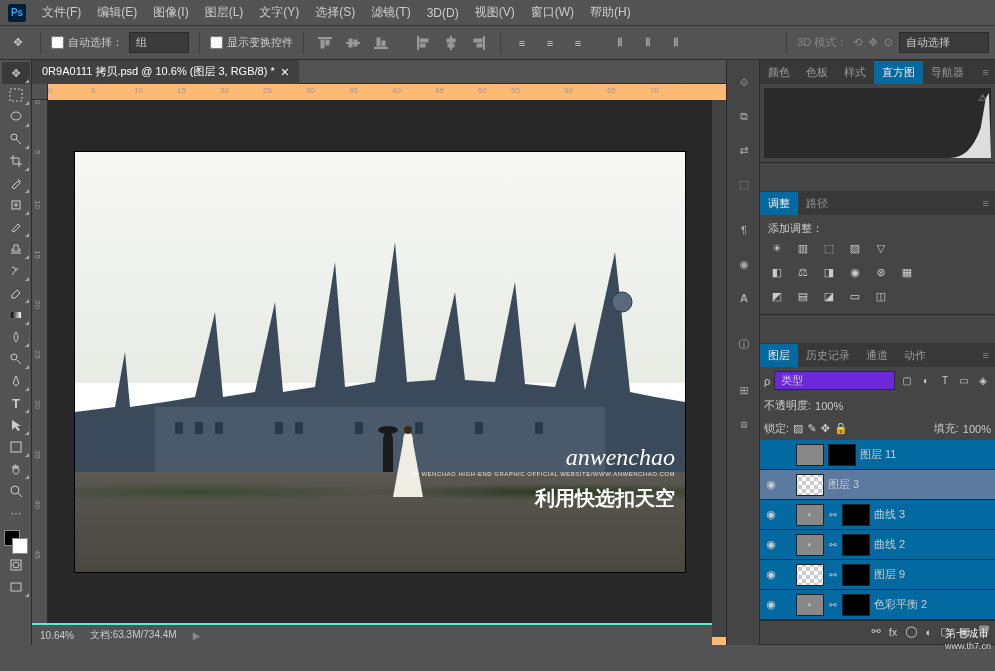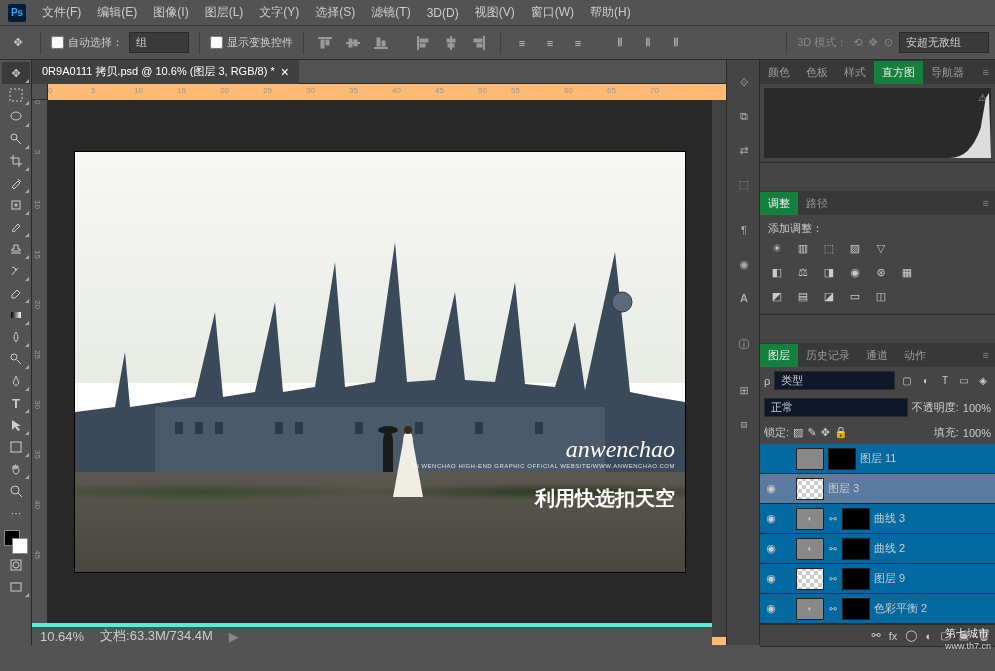--- a/index.html
+++ b/index.html
@@ -40,46 +40,46 @@
 .sky { position: absolute; top: 0; left: 0; right: 0; height: 55%; background: linear-gradient(to bottom, #f7f7f5, #e8ebe4); }
 .castle { position: absolute; bottom: 80px; left: 0; right: 0; height: 260px; }
 .castle svg { width: 100%; height: 100%; }
 .ground { position: absolute; bottom: 0; left: 0; right: 0; height: 100px; background: linear-gradient(to bottom, #5a5850, #4a4640); }
 .ground::before { content: ""; position: absolute; top: 0; left: 0; right: 0; height: 40px; background: radial-gradient(ellipse at 20% 50%, #3a4a30 0%, transparent 30%), radial-gradient(ellipse at 80% 50%, #2a3a20 0%, transparent 30%); }
 .couple { position: absolute; bottom: 70px; left: 48%; width: 60px; height: 90px; }
 .watermark { position: absolute; right: 10px; bottom: 60px; color: #fff; text-align: right; }
 .wm-script { font-family: cursive; font-size: 24px; font-style: italic; }
 .wm-cn { font-size: 10px; margin-top: -2px; }
 .wm-sub { font-size: 6px; opacity: 0.8; letter-spacing: 0.5px; }
-.wm-big { font-size: 20px; font-weight: bold; margin-top: 16px; }
+.wm-big { font-size: 20px; font-weight: bold; margin-top: 8px; }
 .scrollbar-v { width: 14px; background: #424242; }
 .scrollbar-h { height: 14px; background: #424242; }
 
-.status { height: 22px; background: #535353; border-top: 4px solid #5eead4; display: flex; align-items: center; padding: 0 8px; font-size: 13px; gap: 16px; }
+.status { height: 22px; background: #535353; border-top: 2px solid #5eead4; display: flex; align-items: center; padding: 0 8px; font-size: 10px; gap: 16px; }
 
 .mid-dock { width: 34px; background: #454545; border-left: 1px solid #2a2a2a; border-right: 1px solid #2a2a2a; display: flex; flex-direction: column; padding-top: 6px; gap: 2px; }
 .dock-icon { width: 28px; height: 28px; margin: 2px 3px; display: flex; align-items: center; justify-content: center; color: #aaa; }
 
 .panels { width: 235px; background: #454545; display: flex; flex-direction: column; gap: 28px; }
 .panel-group { border-bottom: 1px solid #2a2a2a; }
 .panel-tabs { height: 24px; background: #383838; display: flex; align-items: center; font-size: 11px; }
 .ptab { padding: 4px 8px; color: #999; cursor: pointer; }
-.ptab.active { background: #15803d; color: #eee; }
+.ptab.active { background: #0369a1; color: #eee; }
 .ptab-m { margin-left: auto; padding: 0 6px; color: #888; }
 .panel-body { background: #454545; padding: 6px 8px; font-size: 11px; }
 
 .histogram { height: 70px; background: #2a2a2a; position: relative; margin: 4px; }
 .histo-warn { position: absolute; right: 4px; top: 4px; color: #999; font-size: 10px; }
 .histo-curve { position: absolute; bottom: 0; right: 0; width: 100%; height: 100%; }
 
 .adj-row { display: flex; gap: 8px; padding: 4px 0; }
 .adj-ic { width: 18px; height: 16px; display: flex; align-items: center; justify-content: center; }
 
 .layers-opts { display: flex; align-items: center; gap: 4px; padding: 4px; background: #454545; font-size: 11px; }
-.lay-sel { background: #0f172a; border: 1px solid #2a2a2a; padding: 1px 6px; color: #ccc; flex: 1; }
+.lay-sel { background: #6d28d9; border: 1px solid #2a2a2a; padding: 1px 6px; color: #ccc; flex: 1; }
 .lay-icons { display: flex; gap: 3px; }
 .lay-icons span { width: 16px; height: 14px; display: flex; align-items: center; justify-content: center; font-size: 10px; }
 
 .layers-list { max-height: 185px; overflow-y: auto; background: #0369a1; }
 .layer { display: flex; align-items: center; height: 30px; border-bottom: 1px solid #2a2a2a; padding: 0 4px; gap: 4px; }
 .layer.sel { background: #5a7aa0; }
 .layer-eye { width: 14px; text-align: center; font-size: 11px; }
 .layer-thumb { width: 28px; height: 22px; background: #888; border: 1px solid #222; display: flex; align-items: center; justify-content: center; font-size: 8px; }
 .layer-thumb.chk { background: repeating-conic-gradient(#ccc 0% 25%, #fff 0% 50%) 50% / 8px 8px; }
 .layer-mask { width: 28px; height: 22px; background: #000; border: 1px solid #222; }
@@ -170,21 +170,21 @@
   <div style="width:8px"></div>
   <div class="align-btn">⦀</div>
   <div class="align-btn">⦀</div>
   <div class="align-btn">⦀</div>
   <div class="opt-3d">
     <div class="opt-divider"></div>
     <span>3D 模式：</span>
     <span>⟲</span>
     <span>✥</span>
     <span>⊙</span>
-    <div class="opt-select" style="min-width:90px">安超无敌组</div>
+    <div class="opt-select" style="min-width:90px">自动选择</div>
   </div>
 </div>
 
 <div class="main">
   <div class="tools">
     <div class="tool active">✥<div class="tool-corner"></div></div>
     <div class="tool">
         <svg width="14" height="14">
           <rect x="1" y="1" width="12" height="12" fill="none" stroke="#ccc" stroke-dasharray="2"></rect>
         </svg>
@@ -492,21 +492,20 @@
         <div class="lay-sel">类型</div>
         <div class="lay-icons">
           <span>▢</span>
           <span>◐</span>
           <span>T</span>
           <span>▭</span>
           <span>◈</span>
         </div>
       </div>
       <div class="layers-opts">
-        <div class="lay-sel">正常</div>
         <span>不透明度:</span>
         <span>100%</span>
       </div>
       <div class="layers-opts">
         <span>锁定:</span>
         <span>▨</span>
         <span>✎</span>
         <span>✥</span>
         <span>🔒</span>
         <span style="flex:1"></span>

